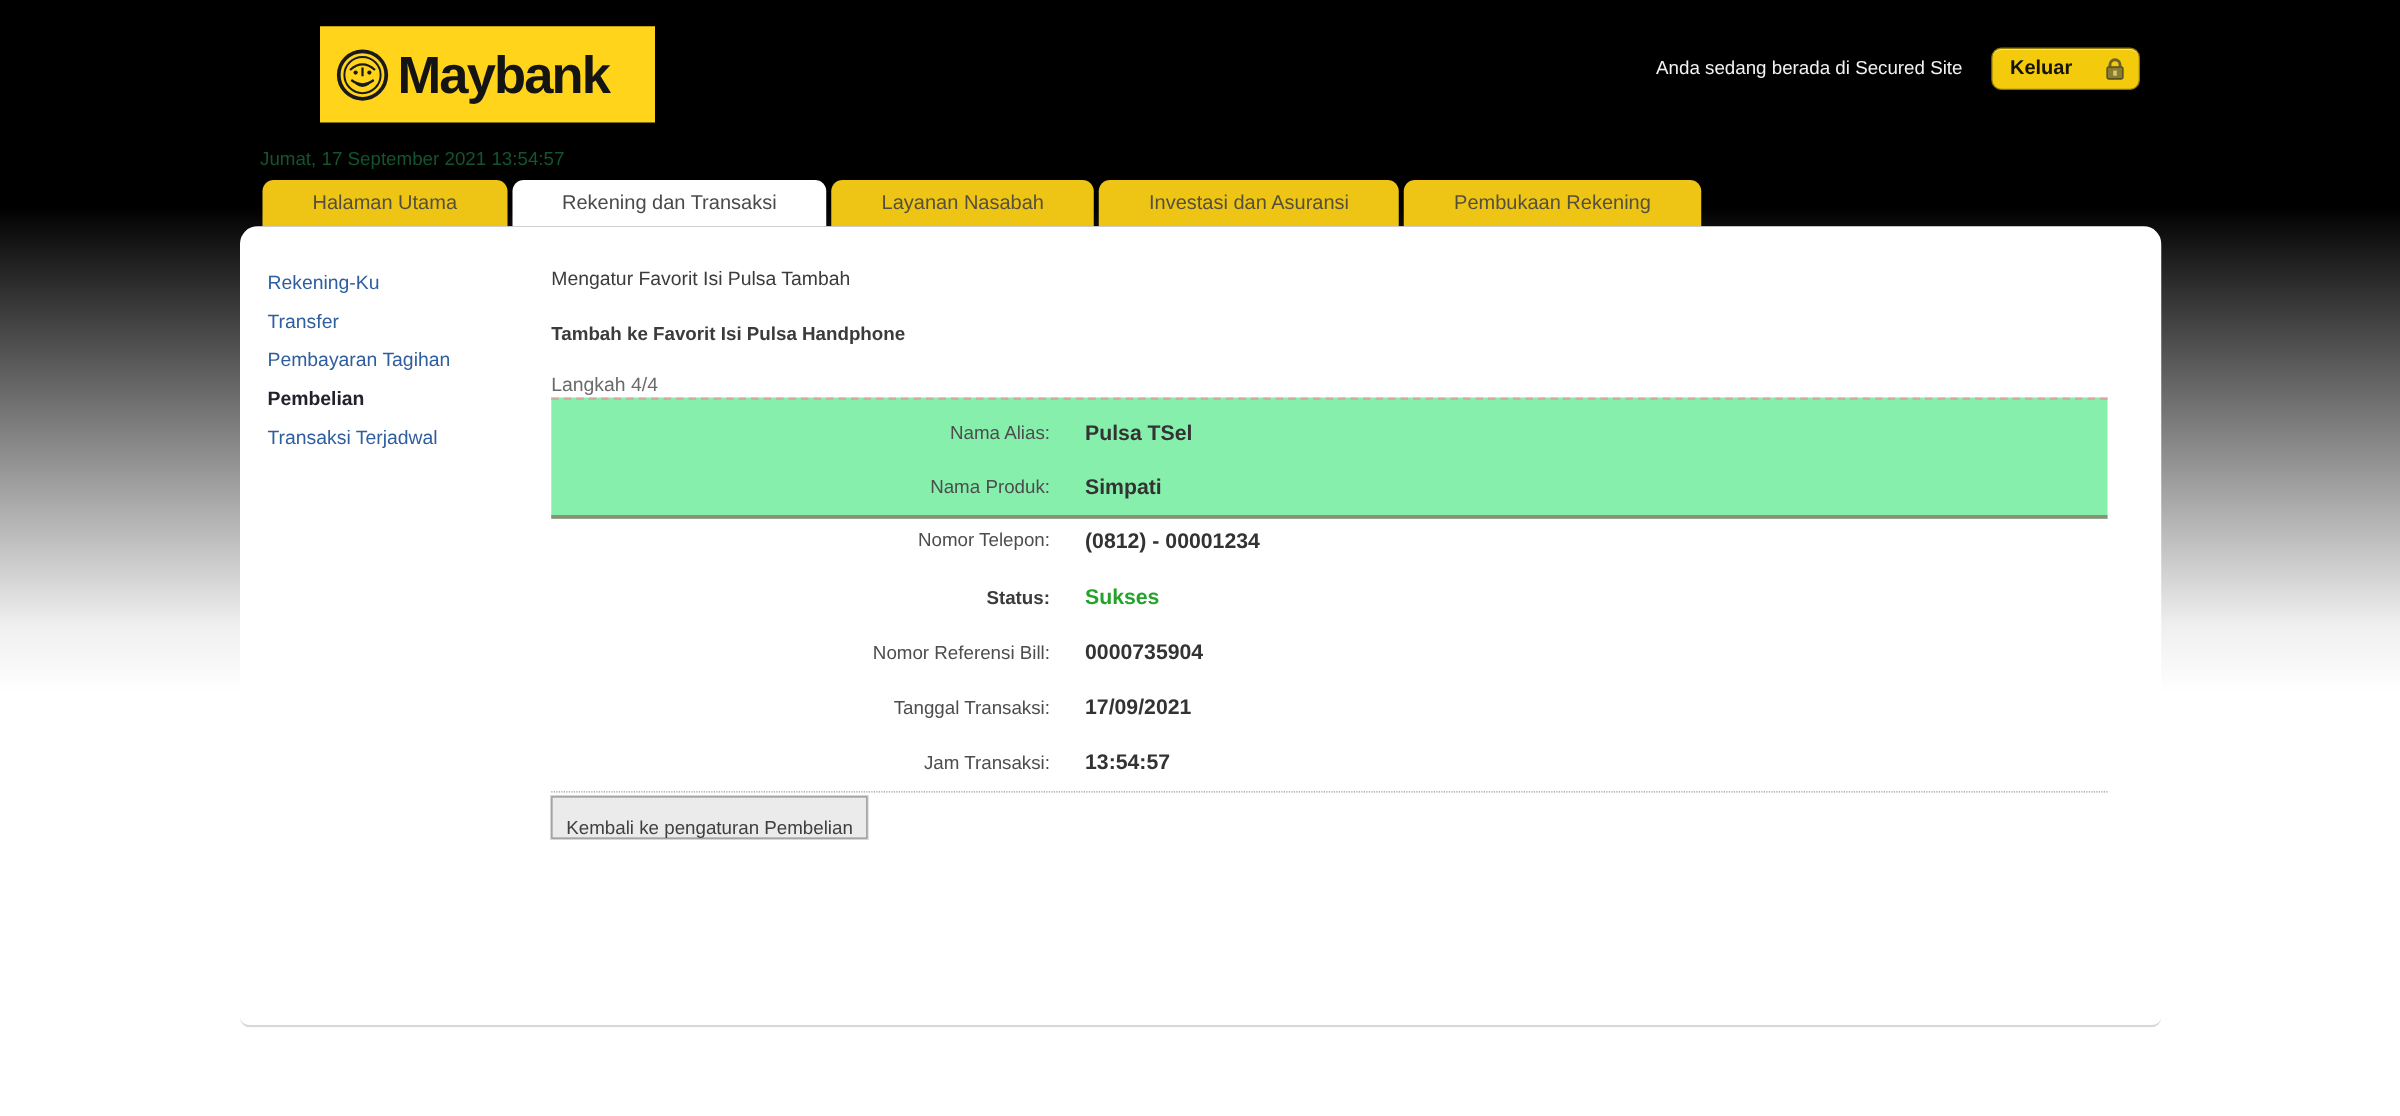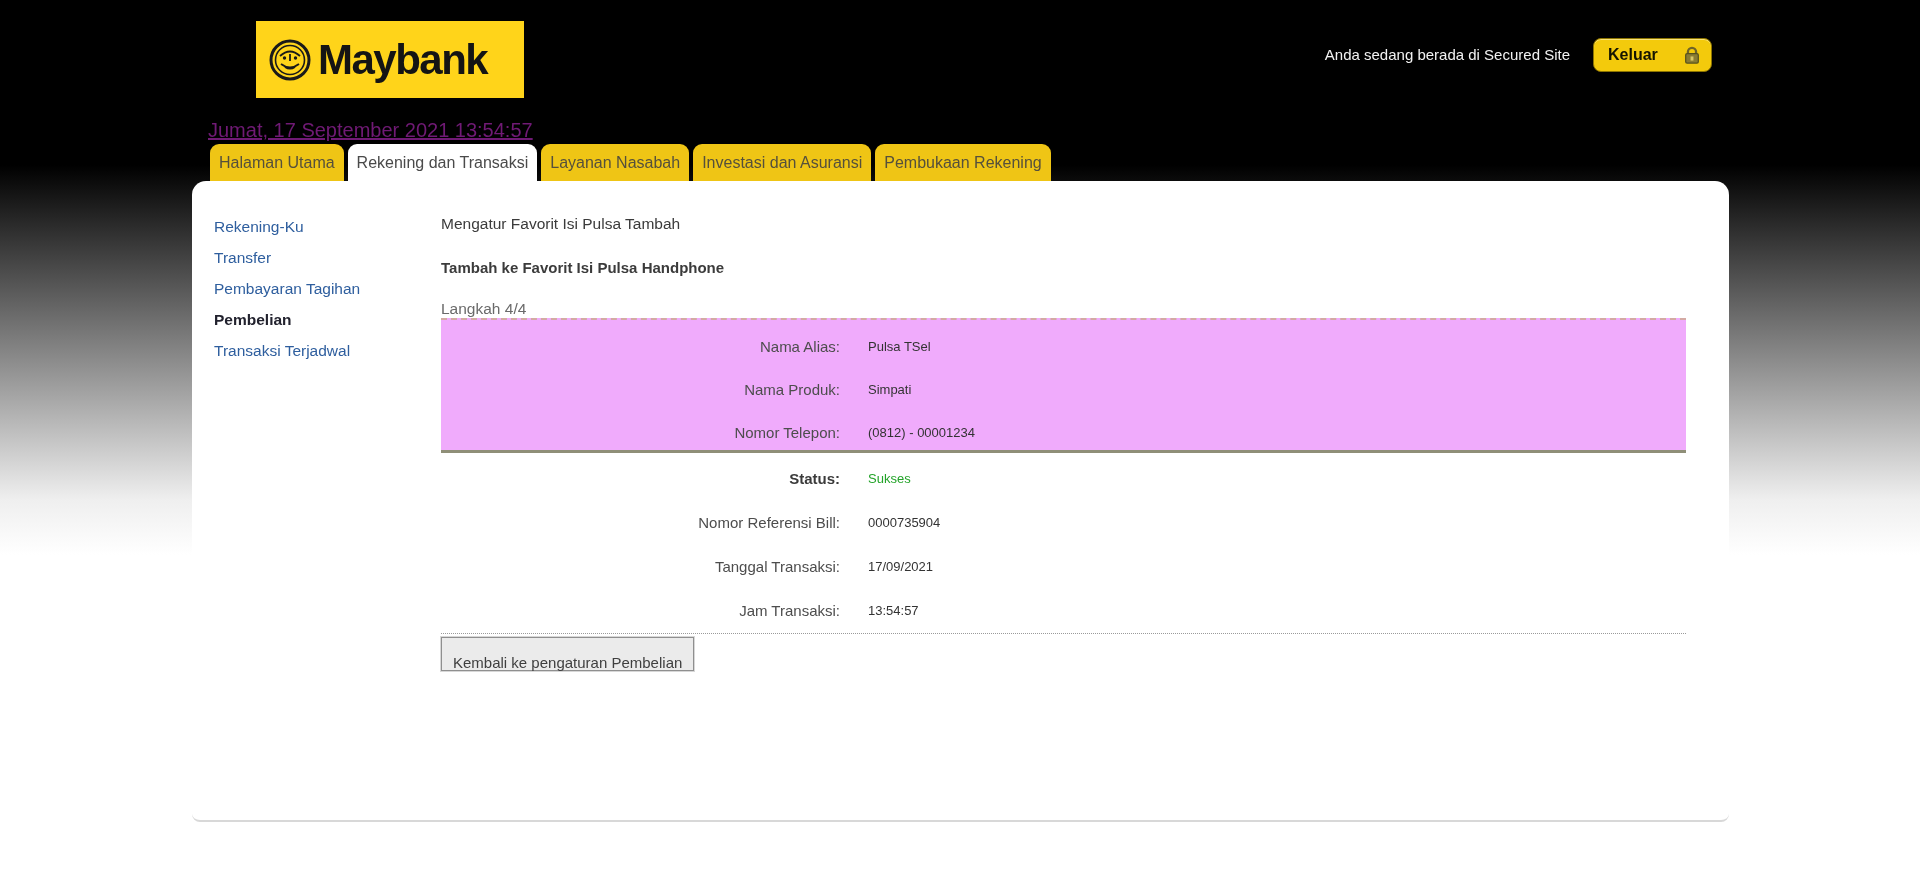--- a/index.html
+++ b/index.html
@@ -23,29 +23,29 @@
     position:absolute; left:1593px; top:38px; width:119px; height:34px;
     background:#f3ca0c; border:1px solid #8c7400; border-radius:8px;
     display:flex; align-items:center; justify-content:space-between;
     padding:0 10px 0 14px; cursor:pointer;
     box-shadow:inset 0 1px 0 rgba(255,255,255,.45);
     text-align:right;
   }
   .keluar-btn span { font-size:16px; font-weight:bold; color:#141400; }
 
   .dateline {
-    position:absolute; left:208px; top:119px; color:#701a75; font-size:20px;text-decoration:underline;
+    position:absolute; left:208px; top:119px; color:#14532d; font-size:15px;
   }
 
   
   .tabs {
     position:absolute; left:210px; top:144px; height:37px; display:flex;
   }
   .tab {
-    height:37px; margin-right:4px; padding:0 9px;
+    height:37px; margin-right:4px; padding:0 40px;
     display:flex; align-items:center; justify-content:center;
     background:#efc515; color:#55503c; font-size:16px;
     border-radius:9px 9px 0 0; cursor:pointer; white-space:nowrap;
   }
   .tab.active { background:#ffffff; color:#4a4a4a; }
 
   
   .panel {
     position:absolute; left:192px; top:181px; width:1537px; height:641px;
     background:#ffffff; border-radius:14px 14px 8px 8px;
@@ -60,32 +60,32 @@
   }
   .side-item.active { color:#22222e; font-weight:bold; cursor:default; }
 
   
   .main { position:absolute; left:249px; top:0; width:1245px; }
   .title    { position:absolute; left:0; top:34px;  font-size:15.5px; font-weight:normal; color:#3b3b3b; }
   .subtitle { position:absolute; left:0; top:78px;  font-size:15px;   font-weight:bold; color:#3b3b3b; }
   .step     { position:absolute; left:0; top:119px; font-size:15.5px; color:#6a6a6a; }
 
   .highlight-box {
-    position:absolute; left:0; top:137px; width:1245px; height:135px;
-    background:#f0abfc; border-top:2px dashed #d4aaa4; border-bottom:3px solid #8f8f78;
+    position:absolute; left:0; top:137px; width:1245px; height:97px;
+    background:#86efac; border-top:2px dashed #d4aaa4; border-bottom:3px solid #8f8f78;
     padding-top:5px;
   }
   .row { display:flex; align-items:center; height:43px; }
   .detail-rows { position:absolute; left:0; top:275px; width:1245px; }
   .detail-rows .row { height:44px; }
   .row .lbl {
     width:399px; text-align:right; font-size:15px; color:#4d4d4d; white-space:nowrap;
   }
   .row .val {
-    margin-left:28px; font-size:13px; font-weight:normal; color:#333333; white-space:nowrap;
+    margin-left:28px; font-size:17px; font-weight:bold; color:#333333; white-space:nowrap;
   }
   .row.status-row .lbl { font-weight:bold; color:#3b3b3b; }
   .row .val.success { color:#23a329; }
 
   .dotted-divider {
     position:absolute; left:0; top:452px; width:1245px; height:0;
     border-top:1px dotted #9a9a9a;
   }
   .back-btn {
     position:absolute; left:0; top:456px; height:26px; padding:16px 11px;

